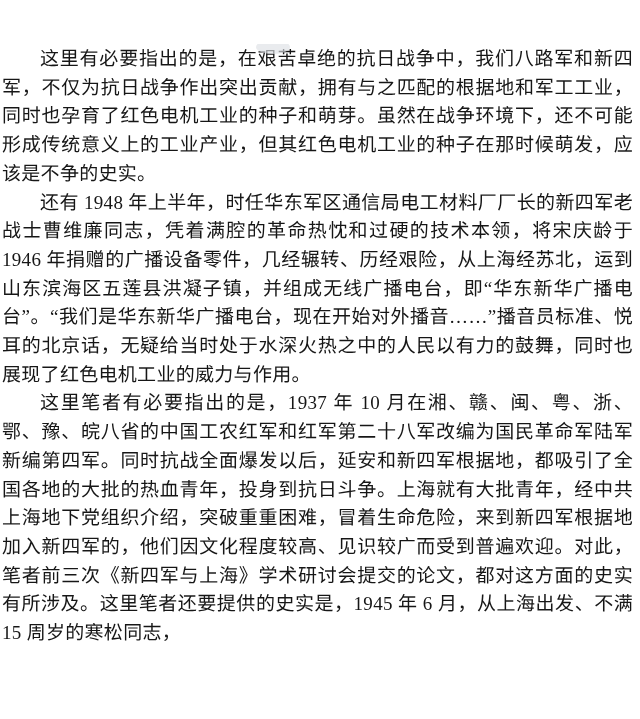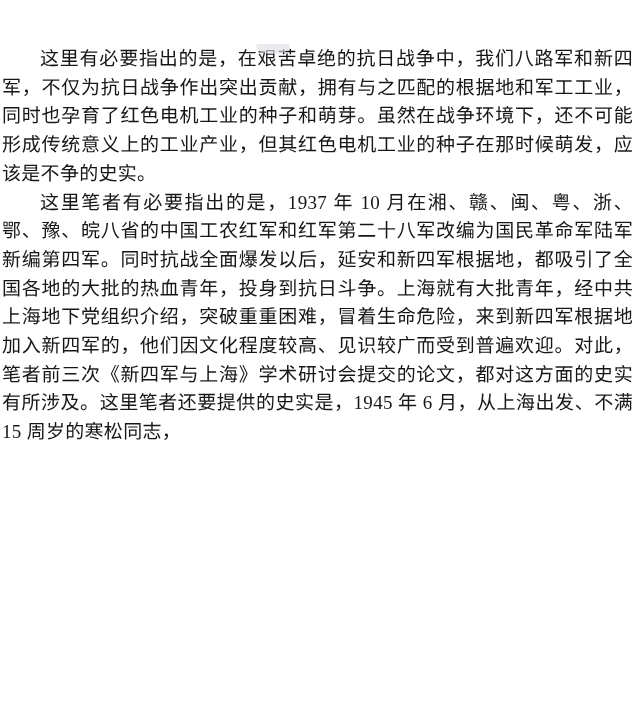--- a/index.html
+++ b/index.html
@@ -38,14 +38,15 @@
     opacity: 0.65;
     pointer-events: none;
   }
 </style>
 </head>
 <body>
 
 <div class="page">
   <span class="scan-smudge"></span>
   <p class="para">这里有必要指出的是，在艰苦卓绝的抗日战争中，我们八路军和新四军，不仅为抗日战争作出突出贡献，拥有与之匹配的根据地和军工工业，同时也孕育了红色电机工业的种子和萌芽。虽然在战争环境下，还不可能形成传统意义上的工业产业，但其红色电机工业的种子在那时候萌发，应该是不争的史实。</p>
+  <p class="para">还有 1948 年上半年，时任华东军区通信局电工材料厂厂长的新四军老战士曹维廉同志，凭着满腔的革命热忱和过硬的技术本领，将宋庆龄于 1946 年捐赠的广播设备零件，几经辗转、历经艰险，从上海经苏北，运到山东滨海区五莲县洪凝子镇，并组成无线广播电台，即“华东新华广播电台”。“我们是华东新华广播电台，现在开始对外播音……”播音员标准、悦耳的北京话，无疑给当时处于水深火热之中的人民以有力的鼓舞，同时也展现了红色电机工业的威力与作用。</p>
   <p class="para">这里笔者有必要指出的是，1937 年 10 月在湘、赣、闽、粤、浙、鄂、豫、皖八省的中国工农红军和红军第二十八军改编为国民革命军陆军新编第四军。同时抗战全面爆发以后，延安和新四军根据地，都吸引了全国各地的大批的热血青年，投身到抗日斗争。上海就有大批青年，经中共上海地下党组织介绍，突破重重困难，冒着生命危险，来到新四军根据地加入新四军的，他们因文化程度较高、见识较广而受到普遍欢迎。对此，笔者前三次《新四军与上海》学术研讨会提交的论文，都对这方面的史实有所涉及。这里笔者还要提供的史实是，1945 年 6 月，从上海出发、不满 15 周岁的寒松同志，</p>
 </div>
 
 </body></html>

